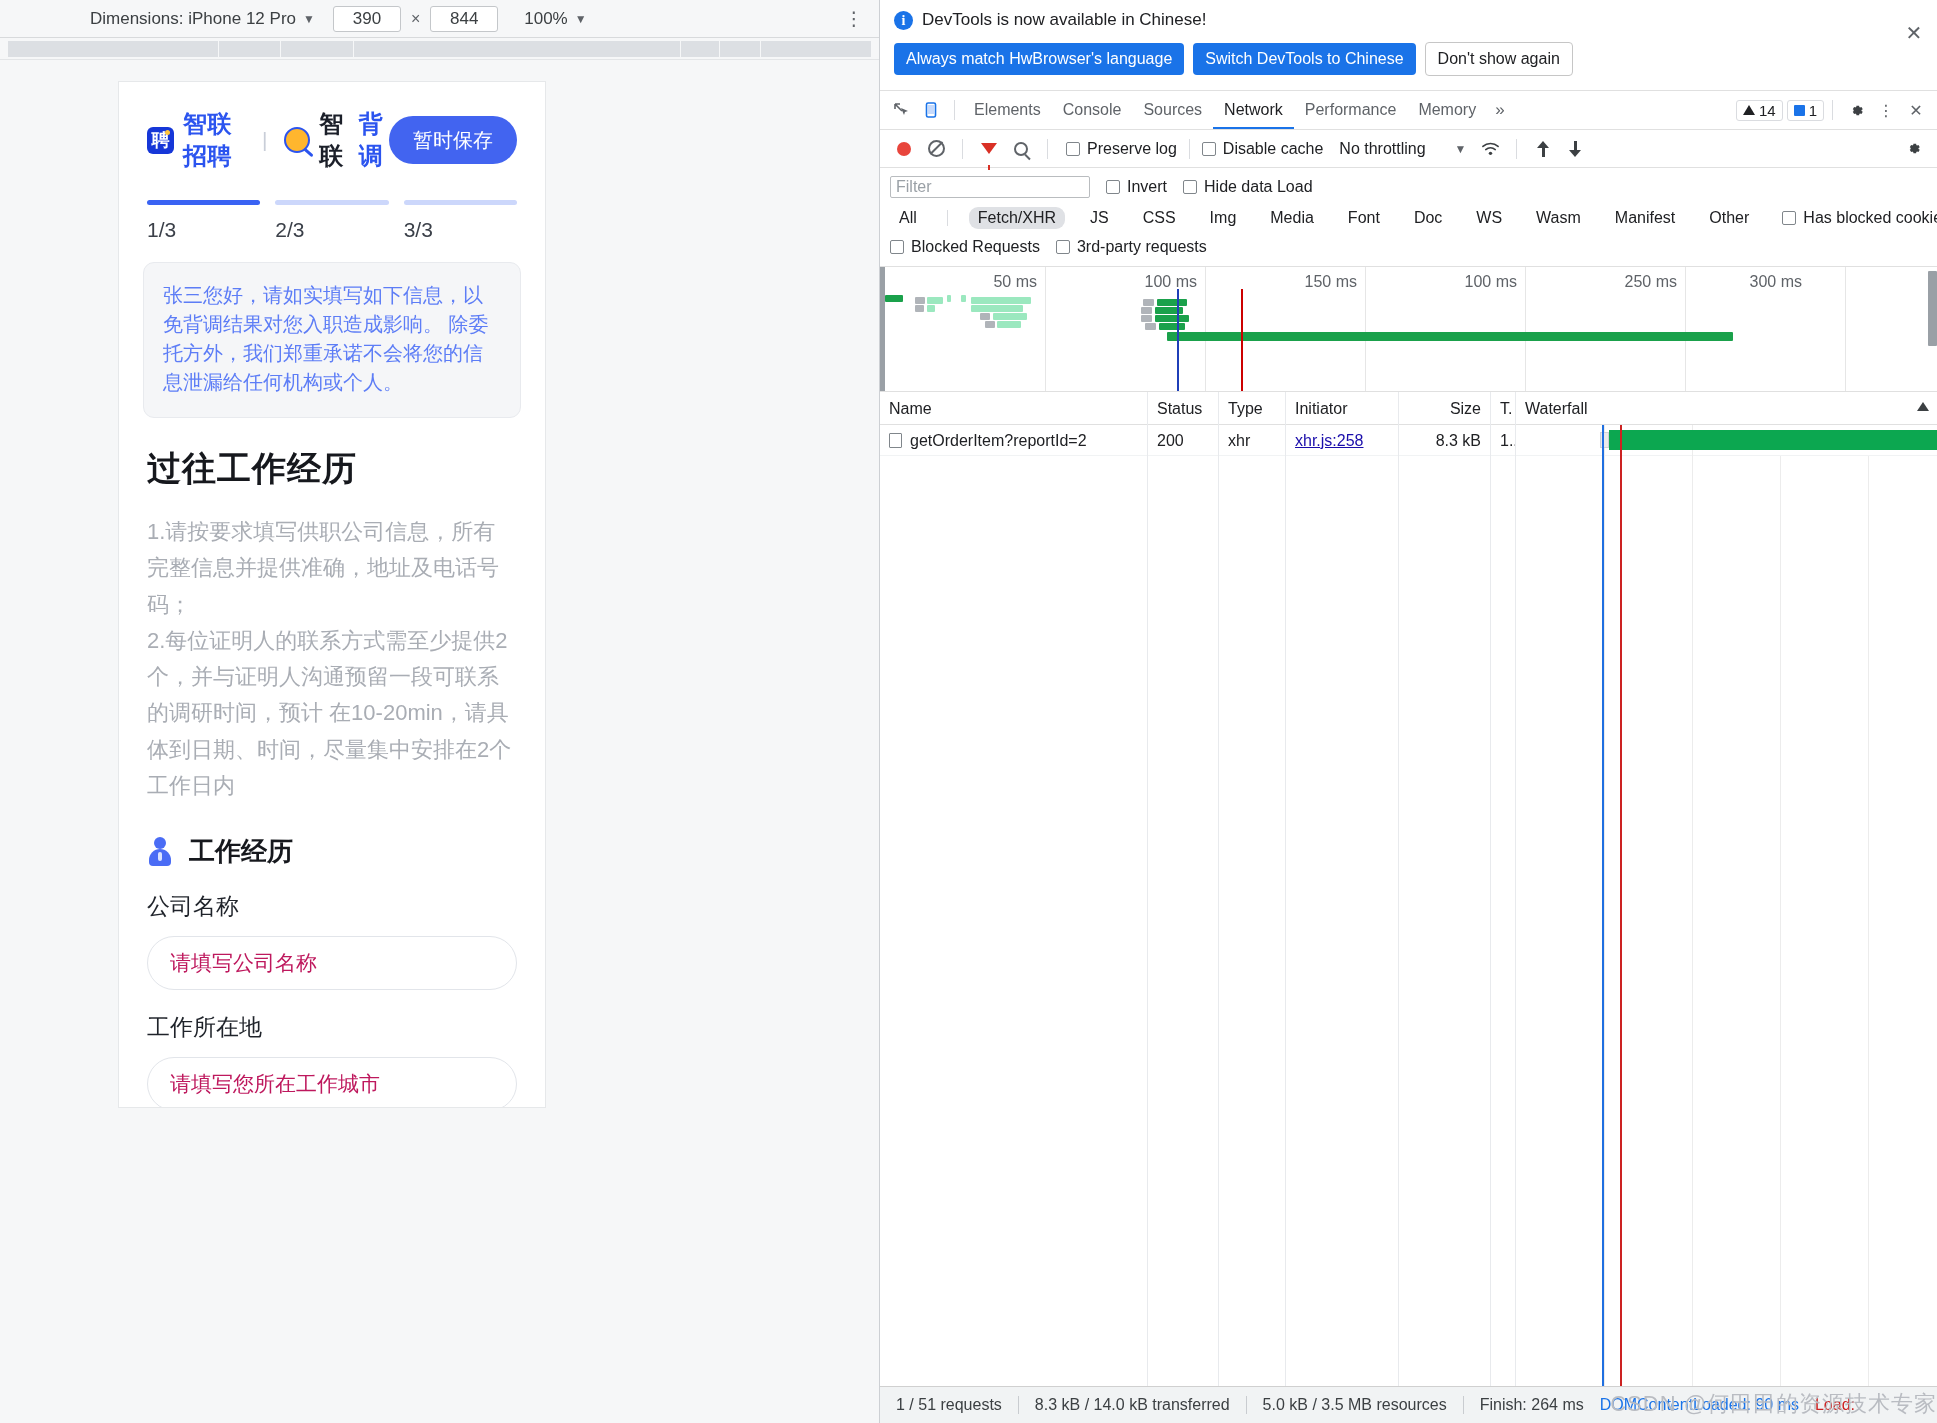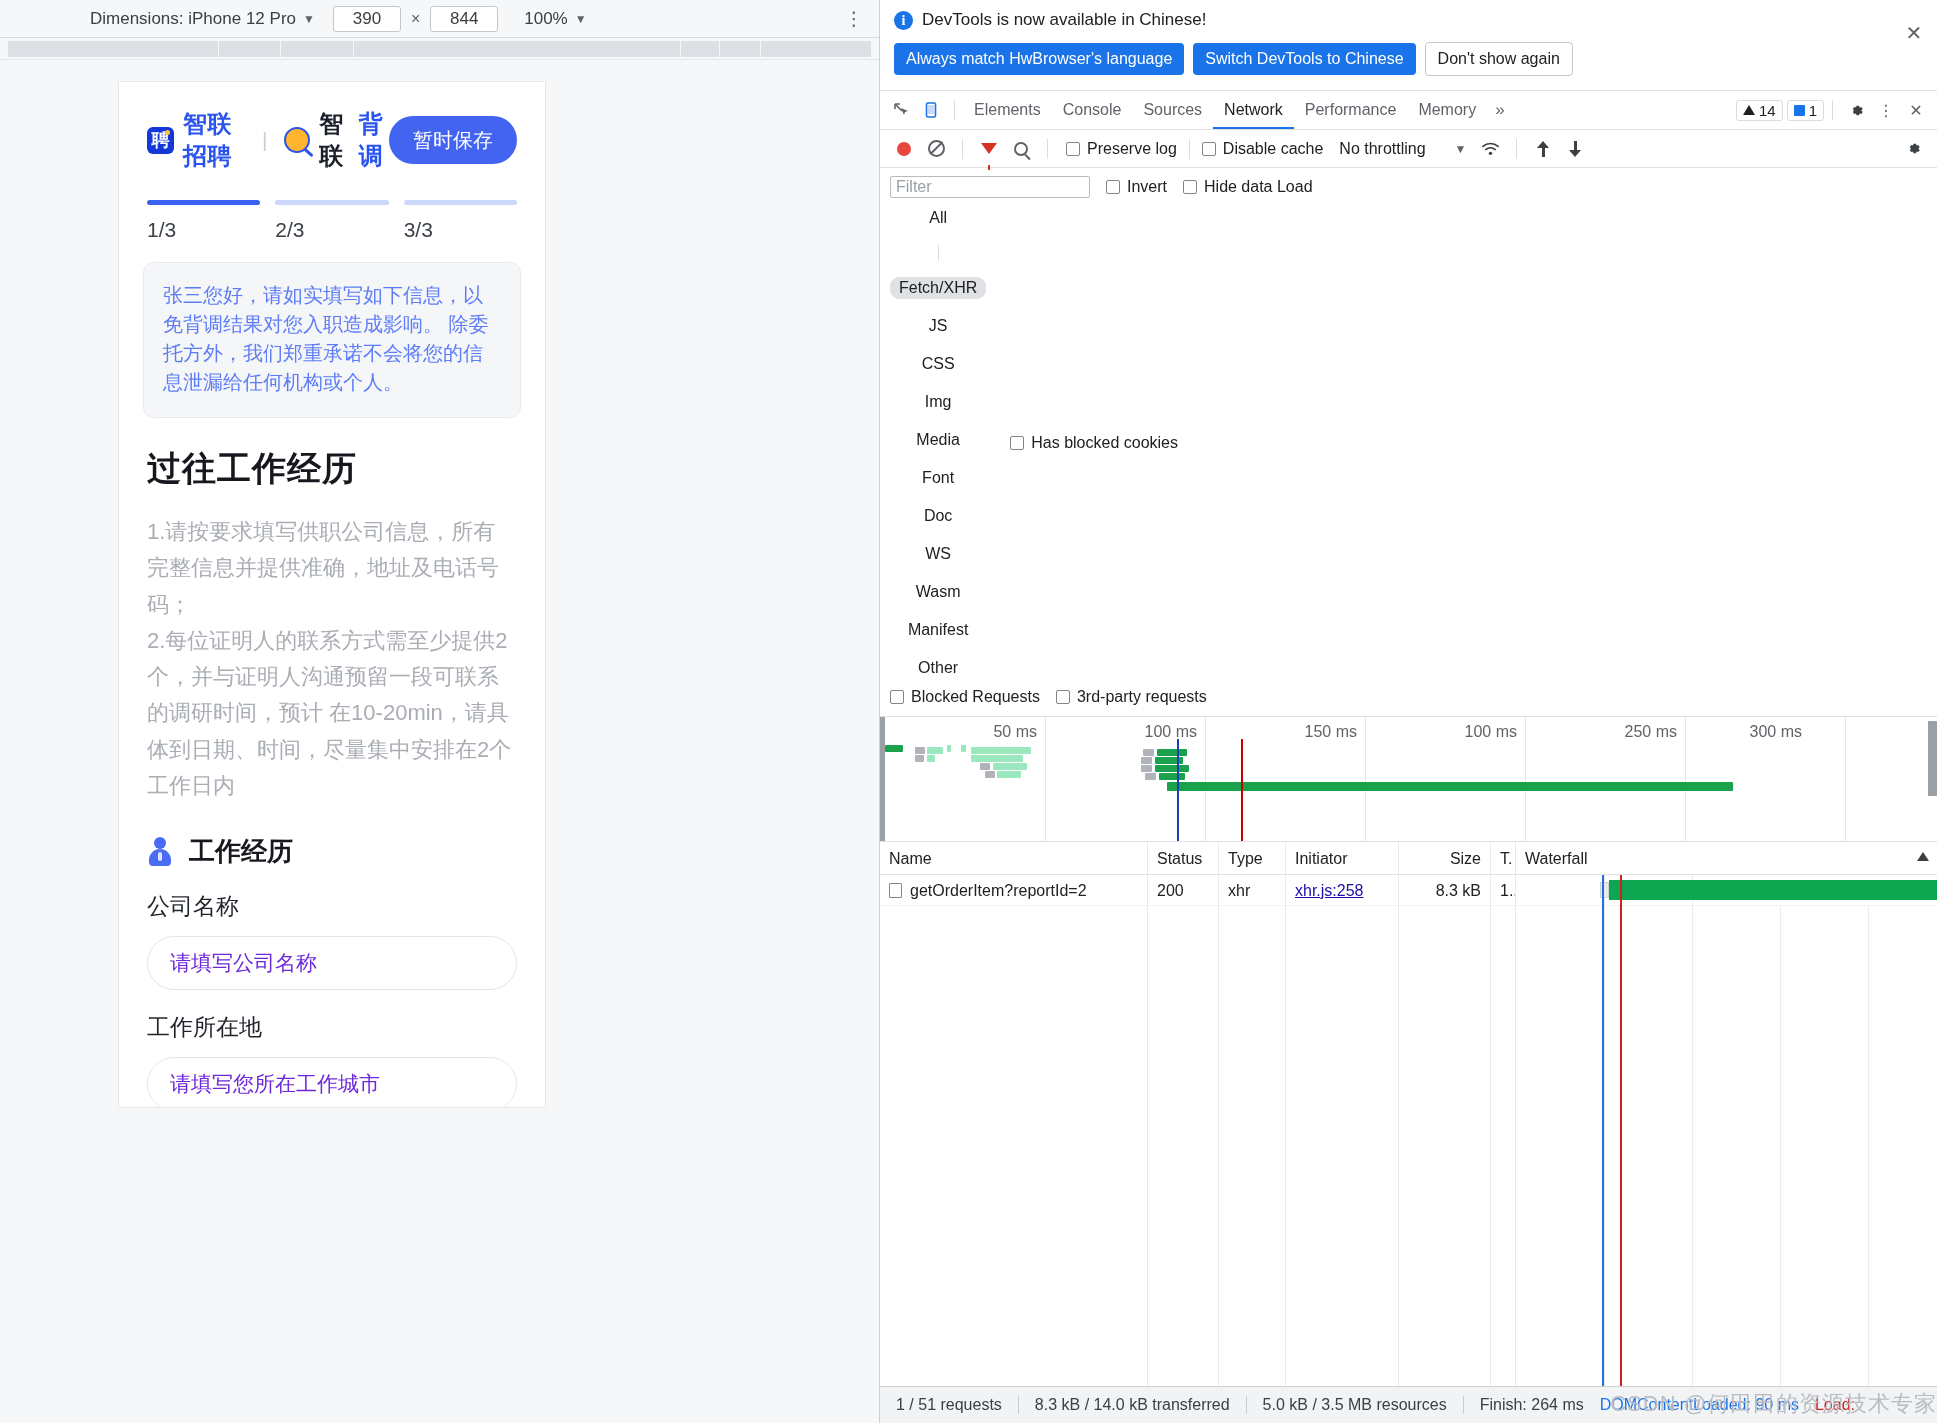--- a/index.html
+++ b/index.html
@@ -141,21 +141,21 @@
   .person-icon .body::after{ content:""; position:absolute; left:9px; top:3px; width:4px; height:9px; border-radius:2px; background:#dbe3ff;}
   .grp-title { font-size:26px; font-weight:700; color:#16181d; }
 
   .field { margin:22px 28px 0 28px; }
   .field-label { font-size:23px; color:#1f232a; }
   .field-input {
     margin-top:14px;
     height:54px; border:1px solid #e2e5ea; border-radius:27px;
     display:flex; align-items:center;
     padding:0 22px; background:#fff;
-    font-size:21px; color:#6d28d9;
+    font-size:21px; color:#be185d;
   }
 
   
   .devtools {
     position:relative;
     flex:1 1 auto; width:1057px; height:1423px;
     background:#ffffff;
     display:flex; flex-direction:column;
     font-size:16px; color:#202124;
   }
@@ -242,21 +242,21 @@
   .filterbar {
     border-bottom:1px solid #e0e0e0; padding:8px 10px 10px 10px; background:#fff;
   }
   .fb-row { display:flex; align-items:center; gap:16px; }
   .fb-row + .fb-row { margin-top:9px; }
   .filter-input {
     width:200px; height:22px; border:1px solid #b9bcbf; border-radius:2px;
     background:#fff; font-size:16px; color:#9aa0a6; padding:0 5px; line-height:20px;
     font-family:"Liberation Sans", sans-serif;
   }
-  .types { display:flex; align-items:center; gap:16px;flex-direction:column; }
+  .types { display:flex; align-items:center; gap:16px; }
   .type {
     padding:2px 9px; font-size:16px; color:#202124; border-radius:9px; cursor:pointer; white-space:nowrap;
   }
   .type.active { background:#dfe1e5; }
   .tsep { width:1px; height:16px; background:#dadce0; margin:0 5px; }
 
   
   .overview {
     position:relative; height:125px; border-bottom:1px solid #e0e0e0; background:#fff;
     overflow:hidden;

